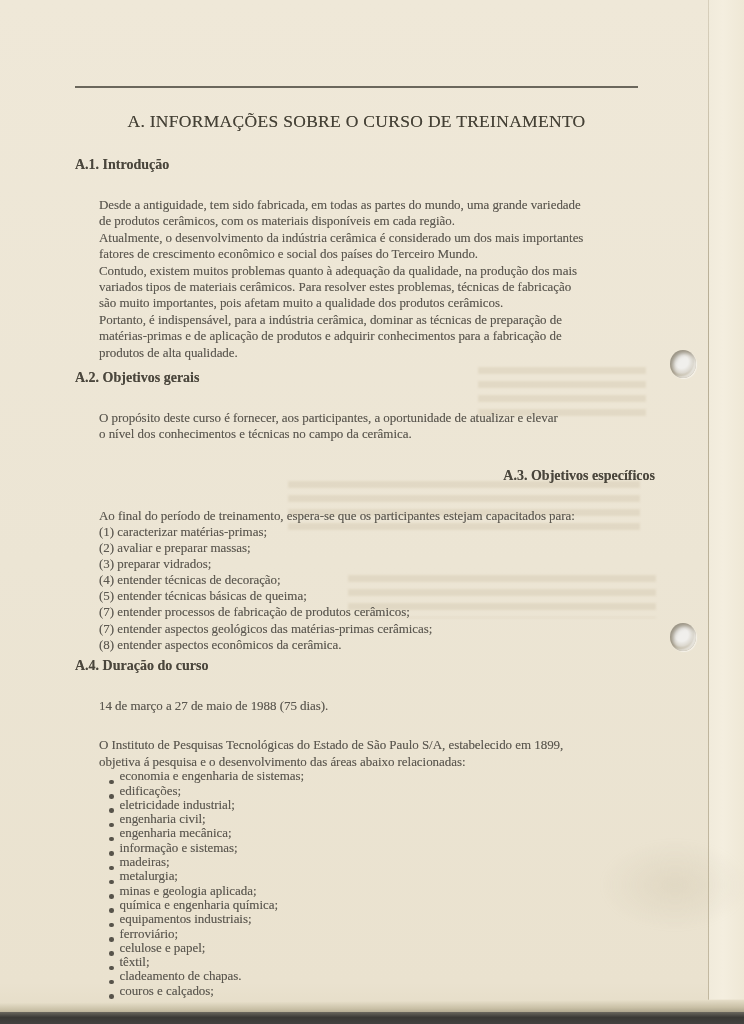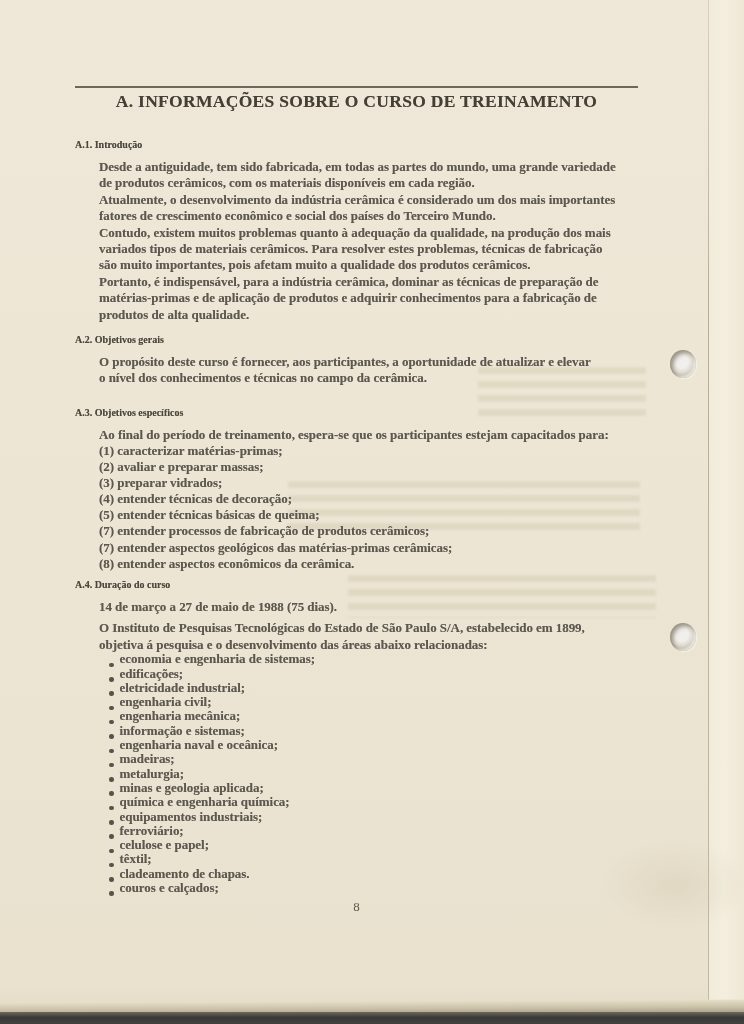--- a/index.html
+++ b/index.html
@@ -32,34 +32,34 @@
   .ghost{position:absolute;opacity:.5;filter:blur(1.1px);
     background:repeating-linear-gradient(to bottom,transparent 0 3px,rgba(176,158,120,.34) 3px 10px,transparent 10px 14px);}
   .ghost-1{left:478px;top:364px;width:168px;height:56px;}
   .ghost-2{left:288px;top:478px;width:352px;height:56px;}
   .ghost-3{left:348px;top:572px;width:308px;height:46px;}
   .wrinkle{position:absolute;left:600px;top:840px;width:150px;height:90px;border-radius:50%;
     background:radial-gradient(ellipse at center,rgba(186,174,144,.20),rgba(186,174,144,0) 70%);filter:blur(3px);}
   
   .content{position:absolute;left:75px;top:0;width:580px;}
   .rule{width:563px;height:2px;background:#6b675c;margin-top:86px;}
-  .doc-title{width:563px;text-align:center;font-weight:bold;font-size:17.5px;line-height:26px;
-    letter-spacing:.3px;color:#444035;text-shadow:0 0 .5px rgba(68,64,53,.55);}
-  .sec-heading{font-weight:bold;font-size:10px;line-height:19px;color:#4a463c;
+  .doc-title{width:563px;text-align:center;font-weight:normal;font-size:17.5px;line-height:26px;
+    letter-spacing:.3px;color:#444035;margin-top:20px;text-shadow:0 0 .5px rgba(68,64,53,.55);}
+  .sec-heading{font-weight:bold;font-size:14px;line-height:19px;color:#4a463c;
     text-shadow:0 0 .4px rgba(74,70,60,.5);font-family:Liberation Serif, serif;}
   .body-block{margin-left:24px;font-size:13px;letter-spacing:-0.05px;
     text-shadow:0 0 .4px rgba(92,88,80,.45);}
   .lines{white-space:pre-line;}
   .lh-body{line-height:16.4px;}
   .lh-obj{line-height:16.1px;}
   .lh-out{line-height:16px;}
   .mt-a1{margin-top:21px;}
-  .mt-body{margin-top:5px;font-weight:bold;}
+  .mt-body{margin-top:23px;}
   .mt-a2{margin-top:7px;}
-  .mt-a3{margin-top:16px;}
+  .mt-a3{margin-top:23px;text-align:right;}
   .mt-a4{margin-top:3px;}
   .mt-a5{margin-top:8px;}
   .area-row{display:flex;align-items:flex-end;height:14.3px;padding-left:10px;}
   .bullet-dot{width:4.5px;height:4.5px;border-radius:50%;background:#57534a;margin-right:6px;flex:none;}
   .page-number{width:563px;text-align:center;font-size:13px;line-height:15px;margin-top:3px;color:#5c5850;}
 </style>
 </head>
 <body>
 
 <div class="page">
@@ -148,24 +148,20 @@
           <div class="area-row">
             <span class="bullet-dot"></span>
             <span>engenharia mecânica;</span>
           </div>
 
           <div class="area-row">
             <span class="bullet-dot"></span>
             <span>informação e sistemas;</span>
           </div>
 
-          <div class="area-row">
-            <span class="bullet-dot"></span>
-            <span>engenharia naval e oceânica;</span>
-          </div>
 
           <div class="area-row">
             <span class="bullet-dot"></span>
             <span>madeiras;</span>
           </div>
 
           <div class="area-row">
             <span class="bullet-dot"></span>
             <span>metalurgia;</span>
           </div>

